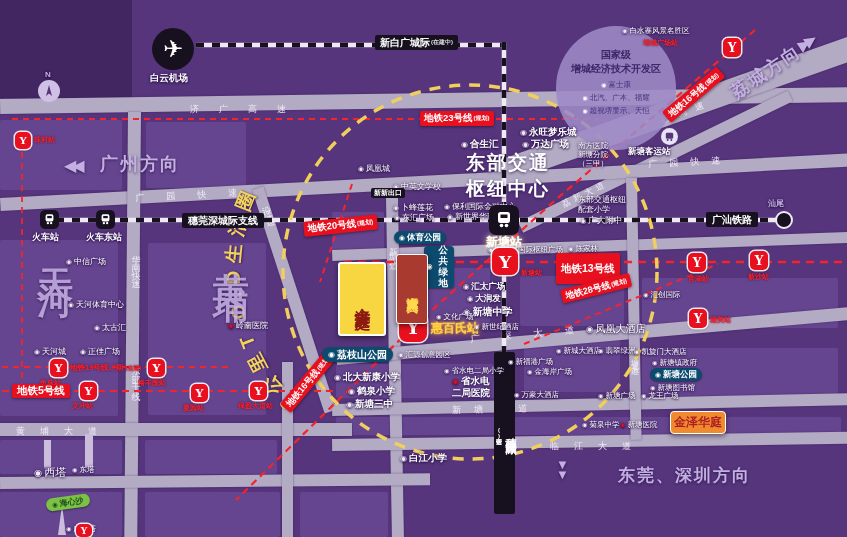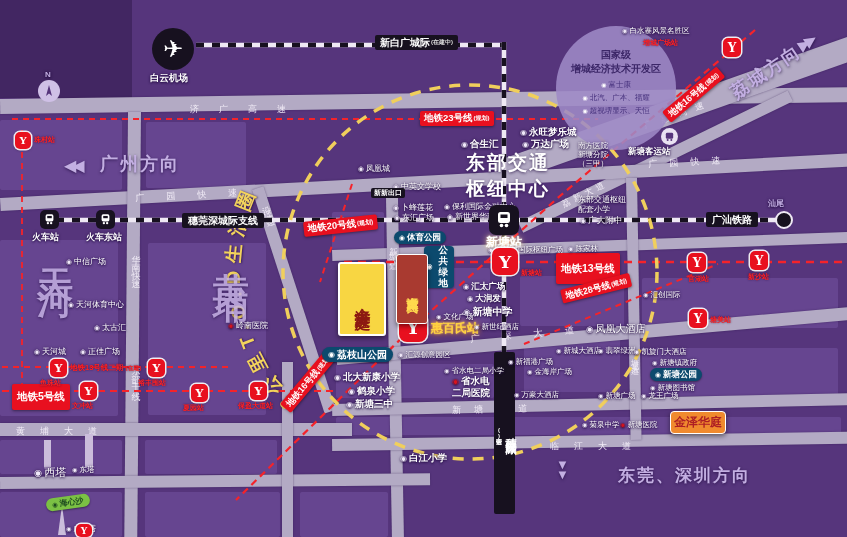--- a/index.html
+++ b/index.html
@@ -202,21 +202,21 @@
 
   <div style="position:absolute;left:661px;top:128px;width:17px;height:17px;border-radius:50%;background:#e9e2f2;z-index:6;display:flex;align-items:center;justify-content:center;">
     <svg width="11" height="11" viewBox="0 0 12 12">
         <rect x="2" y="2" width="8" height="6.5" rx="1.5" fill="#56357c"></rect>
         <circle cx="4" cy="9.8" r="1.1" fill="#56357c"></circle>
         <circle cx="8" cy="9.8" r="1.1" fill="#56357c"></circle>
       </svg>
   </div>
   <div class="lab bold" style="left:628px;top:146px;font-size:8.5px;">新塘客运站</div>
 
-  <div class="redbox" style="left:12px;top:384px;height:26px;padding:0 5px;font-size:10.5px;">地铁5号线</div>
+  <div class="redbox" style="left:12px;top:384px;height:14px;padding:0 5px;font-size:10.5px;">地铁5号线</div>
   <div class="redbox" style="left:556px;top:253px;height:31px;padding:0 5px;font-size:10.5px;">地铁13号线</div>
   <div class="sta" style="left:70px;top:363px;font-size:7.5px;">
     <span>地铁13号线二期</span>
     <span style="font-size:6px;">(在建)</span>
   </div>
   <div class="redbox" style="left:662px;top:112px;height:14px;padding:0 4px;font-size:9px;transform:rotate(-40deg);">
     <span>地铁16号线</span>
     <span class="sub">(规划)</span>
   </div>
   <div class="redbox" style="left:280px;top:404px;height:14px;padding:0 4px;font-size:9px;transform:rotate(-50deg);">

